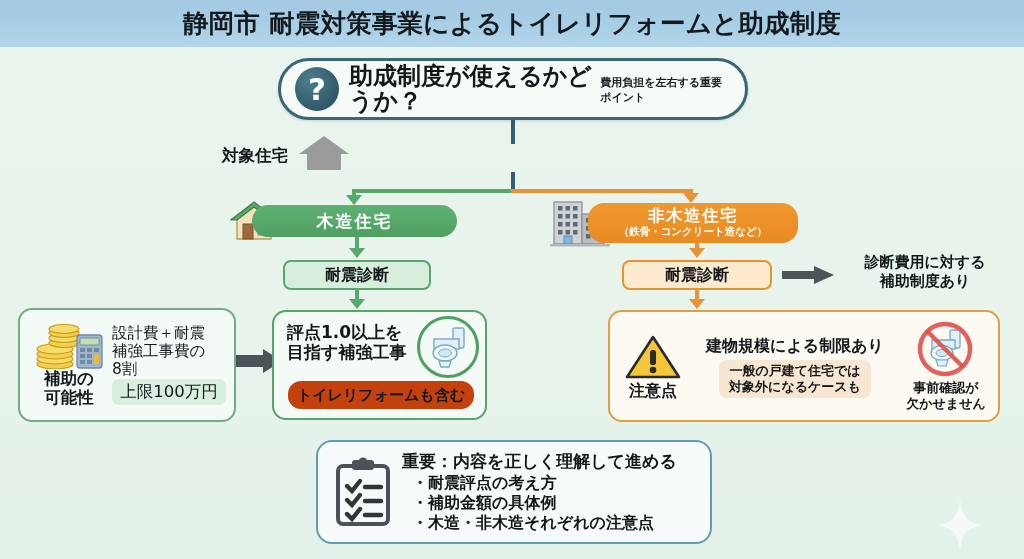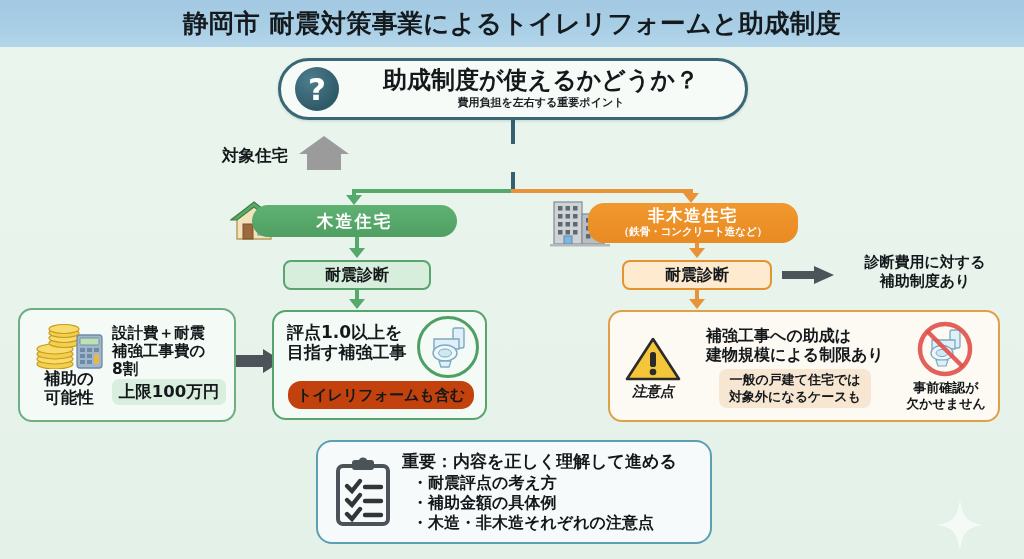--- a/index.html
+++ b/index.html
@@ -44,21 +44,21 @@
     box-shadow: 0 1px 3px rgba(40,70,80,.18);
     display: flex; align-items: center; padding-left: 14px;
   }
   .qmark {
     width: 44px; height: 44px; border-radius: 50%;
     background: radial-gradient(circle at 35% 30%, #4d7d8d, #2f5a69 70%);
     color: #fff; font-size: 31px; font-weight: bold;
     display: flex; align-items: center; justify-content: center;
     flex: 0 0 auto; margin-right: 10px;
   }
-  .qtexts { display: flex; flex-direction: column; align-items: center; flex: 1; margin-right: 12px; }
+  .qtexts { display: flex; align-items: center; flex: 1; margin-right: 12px; }
   .qtitle { font-size: 24px; font-weight: bold; color: #14181b; line-height: 1.05; }
   .qsub   { font-size: 11px; font-weight: bold; color: #1b2024; margin-top: 2px; }
 
   
   .target-label {
     position: absolute; left: 222px; top: 145px;
     font-size: 16.5px; font-weight: bold; color: #14181b;
   }
   .house-gray { position: absolute; left: 298px; top: 134px; width: 52px; height: 38px; }
   .era-badge {
@@ -111,25 +111,25 @@
     background: #f4faf6; border: 2px solid #6fae83; border-radius: 14px;
     display: flex; align-items: center; padding: 6px 8px 6px 6px;
   }
   .money-left { width: 86px; display: flex; flex-direction: column; align-items: center; }
   .coins-icon { width: 72px; height: 46px; }
   .money-left .lbl {
     font-size: 16.5px; font-weight: bold; color: #14181b; line-height: 1.1;
     text-align: center; margin-top: 1px;
   }
   .money-right { flex: 1; display: flex; flex-direction: column; align-items: flex-start; }
-  .money-right .txt { font-size: 15.5px; font-weight: bold; color: #14181b; line-height: 1.16; }
+  .money-right .txt { font-size: 15.5px; font-weight: normal; color: #14181b; line-height: 1.16; }
   .cap-pill {
     margin-top: 0; align-self: stretch; background: #d9eede; border-radius: 7px;
     text-align: center; padding: 2px 4px;
-    font-size: 16.5px; font-weight: bold; color: #14181b;
+    font-size: 16.5px; font-weight: normal; color: #14181b;
   }
   .arrow-right-dark { position: absolute; left: 236px; top: 348px; width: 46px; height: 26px; }
 
   
   .center-card {
     position: absolute; left: 272px; top: 310px; width: 215px; height: 110px;
     background: #f4faf6; border: 2px solid #58a46d; border-radius: 14px;
   }
   .center-card .head { font-size: 17px; font-weight: bold; color:#14181b; line-height: 1.18;
     position:absolute; left: 13px; top: 10px; }
@@ -149,21 +149,21 @@
   .warn-card {
     position: absolute; left: 608px; top: 310px; width: 392px; height: 112px;
     background: #fdfaf4; border: 2px solid #dfa04a; border-radius: 14px;
     display: flex; align-items: stretch;
   }
   .warn-left {
     width: 86px; display: flex; flex-direction: column;
     align-items: center; justify-content: center; padding-top: 4px;
   }
   .tri-icon { width: 56px; height: 46px; }
-  .warn-left .lbl { font-size: 14px; font-weight: bold; color:#14181b; margin-top: 1px; font-style: italic; }
+  .warn-left .lbl { font-size: 16px; font-weight: bold; color:#14181b; margin-top: 1px; }
   .warn-mid { flex: 1; display: flex; flex-direction: column; align-items: center; justify-content: center; padding-top: 2px; }
   .warn-mid .h { font-size: 16px; font-weight: bold; color:#14181b; line-height: 1.2; text-align: left; }
   .warn-sub {
     margin-top: 5px; background: #f6e6d2; border-radius: 8px; padding: 3px 10px;
     font-size: 13px; font-weight: bold; color: #14181b; text-align: center; line-height: 1.25;
   }
   .warn-right {
     width: 104px; display: flex; flex-direction: column;
     align-items: center; justify-content: center;
   }
@@ -363,21 +363,20 @@
         <svg viewBox="0 0 56 46" width="56" height="46" aria-hidden="true">
           <path d="M28 3 L54 43 L2 43 Z" fill="#f5c53a" stroke="#2b2b2b" stroke-width="2.6" stroke-linejoin="round"></path>
           <rect x="25" y="16" width="6" height="15" rx="2.6" fill="#2b2b2b"></rect>
           <circle cx="28" cy="36" r="3.3" fill="#2b2b2b"></circle>
         </svg>
       </div>
       <div class="lbl">注意点</div>
     </div>
     <div class="warn-mid">
       <div class="h">
-        <div>補強工事への助成は</div>
         <div>建物規模による制限あり</div>
       </div>
       <div class="warn-sub">
         <div>一般の戸建て住宅では</div>
         <div>対象外になるケースも</div>
       </div>
     </div>
     <div class="warn-right">
       <div class="noent">
         <svg viewBox="0 0 64 58" width="64" height="58" aria-hidden="true">

